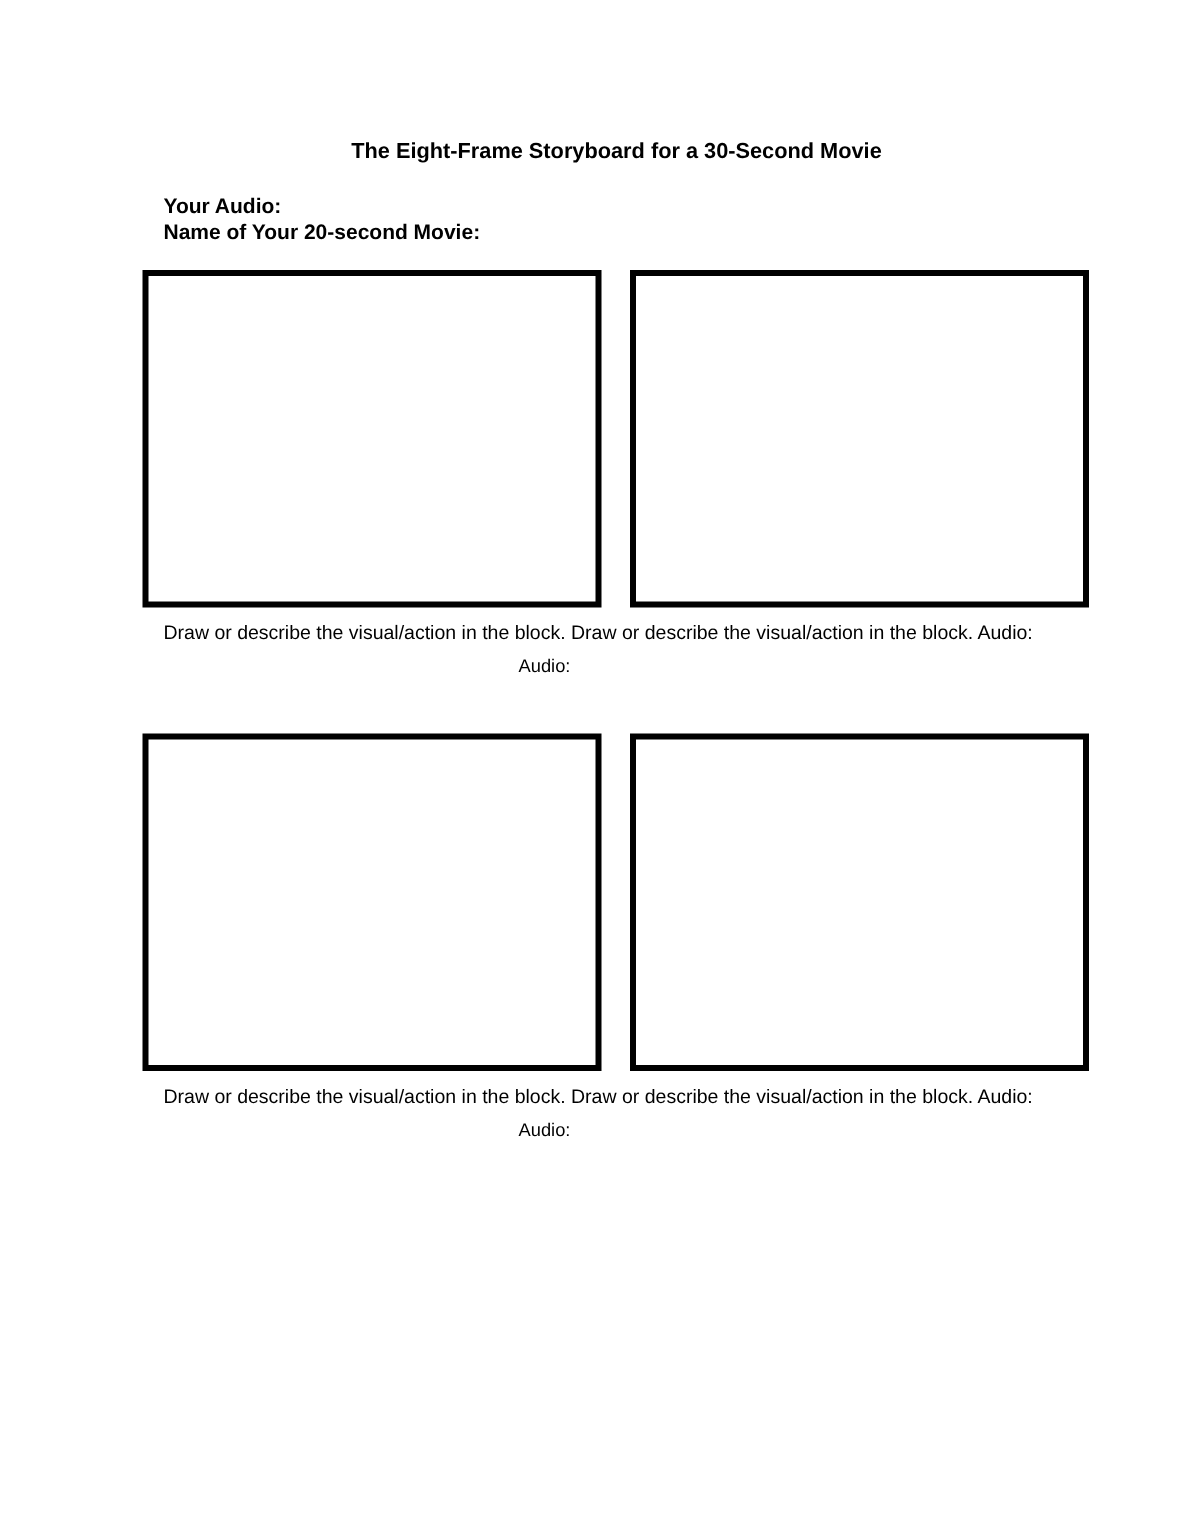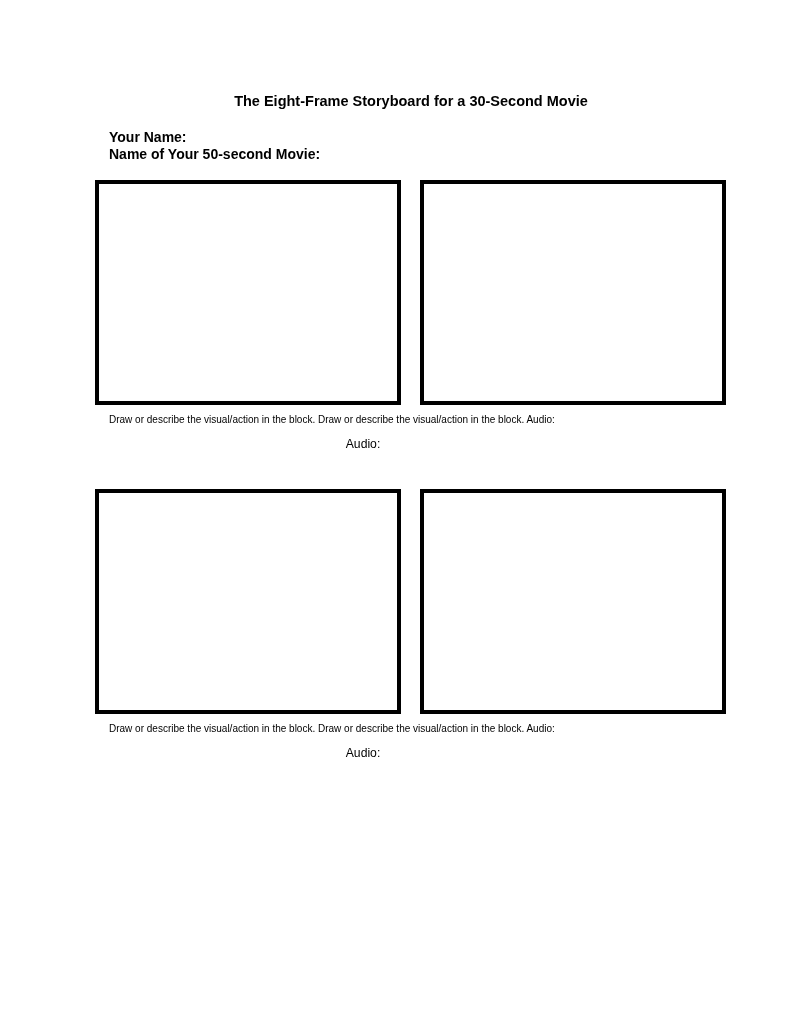--- a/index.html
+++ b/index.html
@@ -1,29 +1,29 @@
 <!DOCTYPE html>
 <html><head>
 <meta charset="utf-8">
 <style>
   html, body { margin:0; padding:0; background:#fff; }
   body { width:790px; height:1022px; position:relative; font-family:"Liberation Sans", sans-serif; color:#000; overflow:hidden; }
   .abs { position:absolute;padding-left:16px; }
   .title { top:93px; left:0; width:790px; text-align:center; font-weight:bold; font-size:14.5px; }
   .label { left:93px; font-weight:bold; font-size:14px; }
   .frame { border:4px solid #000; box-sizing:border-box; background:#fff; }
-  .caption { left:93px; font-size:10px; white-space:nowrap; }
+  .caption { left:93px; font-size:13px; white-space:nowrap; }
   .audio { left:0; width:694px; text-align:center; font-size:12.2px; }
 </style>
 </head>
 <body>
 
 <div class="abs title">The Eight-Frame Storyboard for a 30-Second Movie</div>
-<div class="abs label" style="top:129px;">Your Name:</div>
-<div class="abs label" style="top:146px;">Name of Your 50-second Movie:</div>
+<div class="abs label" style="top:129px;">Your Audio:</div>
+<div class="abs label" style="top:146px;">Name of Your 20-second Movie:</div>
 
 <div class="abs frame" style="left:95px; top:180px; width:306px; height:225px;"></div>
 <div class="abs frame" style="left:420px; top:180px; width:306px; height:225px;"></div>
 <div class="abs caption" style="top:414px;">Draw or describe the visual/action in the block. Draw or describe the visual/action in the block. Audio:</div>
 <div class="abs audio" style="top:437px;">Audio:</div>
 
 <div class="abs frame" style="left:95px; top:489px; width:306px; height:225px;"></div>
 <div class="abs frame" style="left:420px; top:489px; width:306px; height:225px;"></div>
 <div class="abs caption" style="top:723px;">Draw or describe the visual/action in the block. Draw or describe the visual/action in the block. Audio:</div>
 <div class="abs audio" style="top:746px;">Audio:</div>

